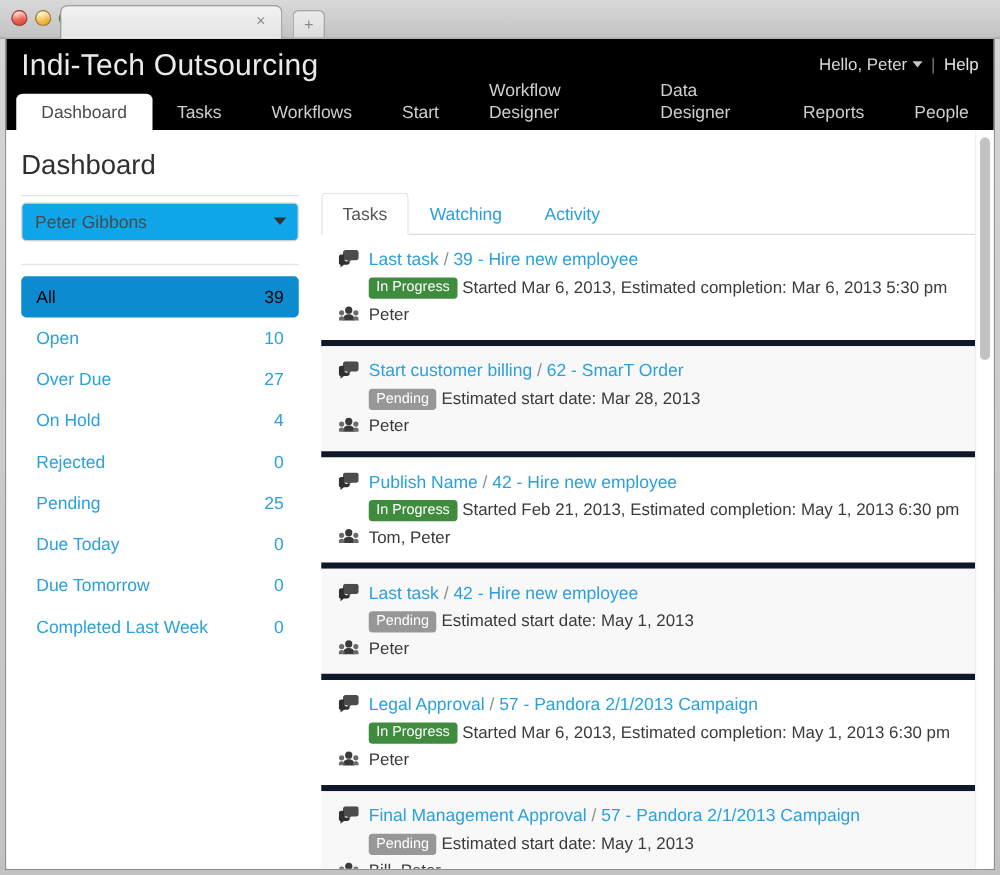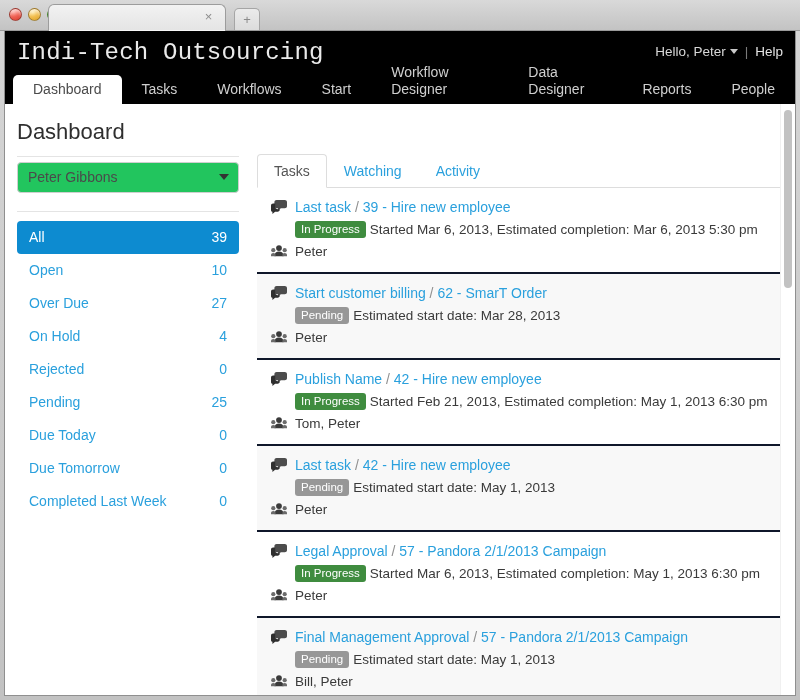--- a/index.html
+++ b/index.html
@@ -99,21 +99,20 @@
     height: 45px;
     background: #000000;
   }
   .brand {
     position: absolute;
     left: 12px; top: 8px;
     color: #eaeaea;
     font-size: 24px;
     font-weight: normal;
     letter-spacing: .2px;
-    font-family: Liberation Mono, monospace;
   }
   .header-right {
     position: absolute;
     right: 12px; top: 13px;
     display: flex;
     align-items: flex-end;
     gap: 7px;
     color: #d8d8d8;
     font-size: 13.5px;
   }
@@ -179,21 +178,21 @@
   .sidebar {
     position: absolute;
     left: 12px; top: 50px;
     width: 222px;
   }
   .select-wrap { position: relative; margin-top: 8px; }
   .sel {
     width: 222px; height: 31px;
     border: 1px solid #cfcfcf;
     border-radius: 4px;
-    background: #22c55e;
+    background: #0ea5e9;
     font-size: 14px;
     color: #4a4a4a;
     padding: 0 26px 0 10px;
     line-height: 29px;
     cursor: pointer;
   }
   .sel-caret {
     position: absolute;
     right: 10px; top: 12px;
     width: 0; height: 0;
@@ -214,21 +213,21 @@
     padding: 0 12px;
     border-radius: 4px;
     font-size: 14px;
     color: #2aa0dd;
     line-height: 33px;
     cursor: pointer;
   }
   .filter .fcount { position: absolute; right: 12px; top: 0; text-align: right; }
   .filter.active {
     background: #0d8bd0;
-    color: #ffffff;
+    color: #000000;
   }
 
   
   .content {
     position: absolute;
     left: 252px; top: 50px;
     width: 528px;
   }
   .ctabs {
     display: flex;
@@ -250,21 +249,21 @@
     color: #555555;
     background: #ffffff;
     border-color: #dddddd;
     border-bottom-color: #ffffff;
   }
 
   .tasklist { position: relative; }
   .task-row {
     position: relative;
     padding: 10px 12px 11px 12px;
-    border-bottom: 2px solid #0f172a;
+    border-bottom: 5px solid #0f172a;
     background: #ffffff;
   }
   .task-row.alt { background: #f8f8f8; }
 
   .task-title {
     position: relative;
     padding-left: 26px;
     font-size: 14px;
     line-height: 19px;
     color: #2aa0dd;

